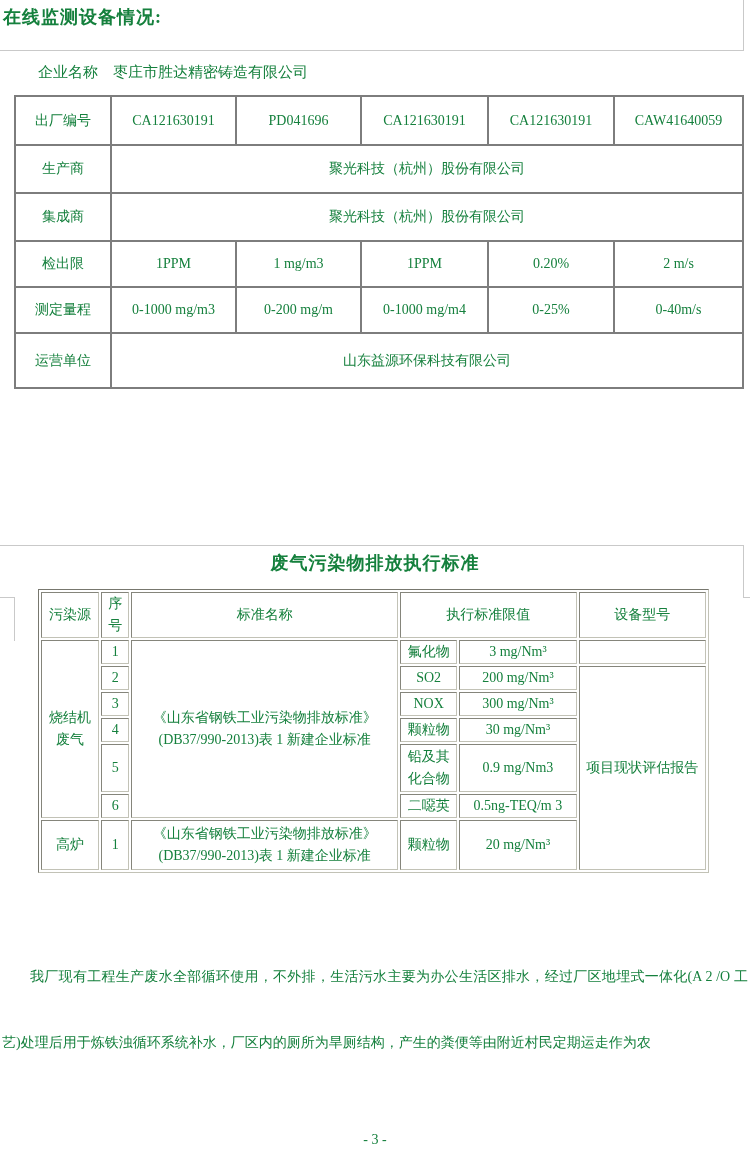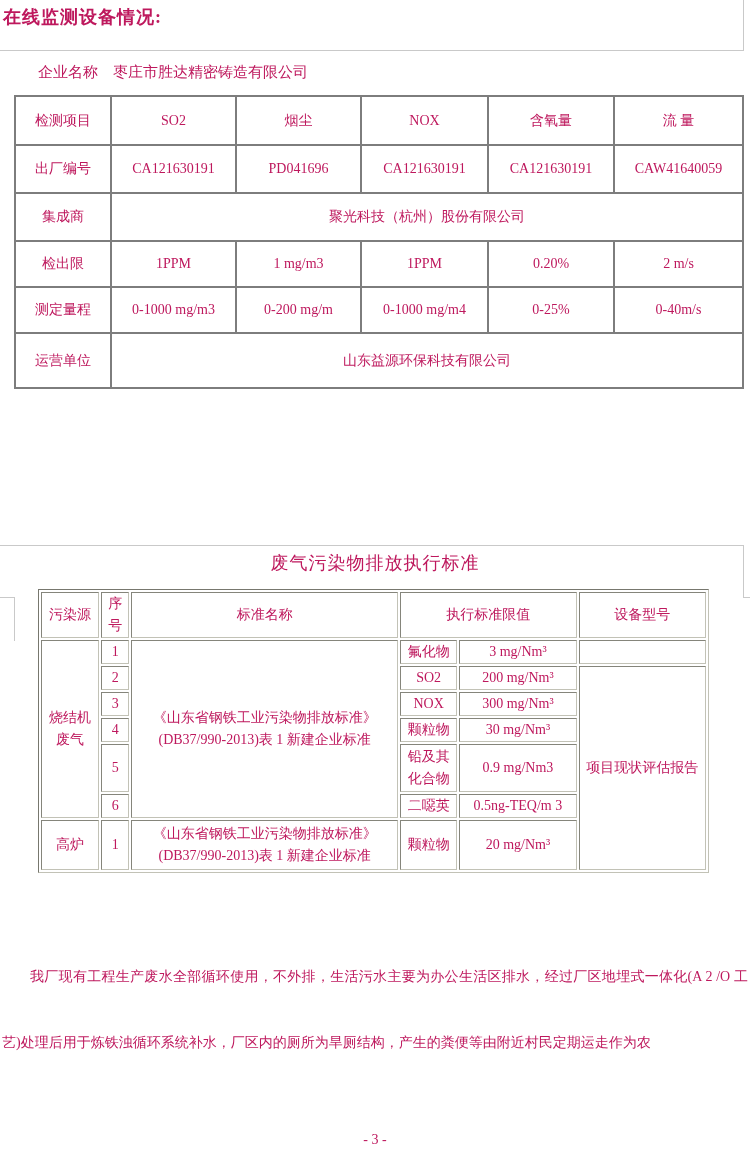--- a/index.html
+++ b/index.html
@@ -1,38 +1,38 @@
 <!DOCTYPE html>
 <html><head>
 <meta charset="utf-8">
 <style>
   html,body{margin:0;padding:0;background:#fff;}
   .page{
     position:relative;width:750px;height:1164px;background:#ffffff;overflow:hidden;
-    font-family:"Liberation Serif","DejaVu Serif",serif;color:#be185d;
+    font-family:"Liberation Serif","DejaVu Serif",serif;color:#15803d;
   }
   .doc-title{position:absolute;left:3px;top:5px;font-size:18px;font-weight:bold;letter-spacing:1px;}
   .rule{position:absolute;background:#c9c9c9;}
   .company-row{position:absolute;left:38px;top:63px;font-size:15px;}
   .company-row .val{margin-left:15px;}
 
   table{table-layout:fixed;}
   .t1{position:absolute;left:14px;top:95px;width:728px;border-collapse:collapse;}
   .t1 td{border:2px solid #7d7d7d;text-align:center;vertical-align:middle;font-size:14px;padding:1px 3px;line-height:20px;}
   .t1 tr:nth-child(1){height:49px;}
   .t1 tr:nth-child(2){height:48px;}
   .t1 tr:nth-child(3){height:48px;}
   .t1 tr:nth-child(4){height:46px;}
   .t1 tr:nth-child(5){height:46px;}
   .t1 tr:nth-child(6){height:55px;}
   .t1 tr:nth-child(7){height:42px;}
   .t1 tr:nth-child(8){height:43px;}
   .t1 tr:nth-child(9){height:45px;}
 
-  .sec-title{position:absolute;left:0;top:551px;width:750px;text-align:center;font-size:18px;font-weight:normal;letter-spacing:1px;}
+  .sec-title{position:absolute;left:0;top:551px;width:750px;text-align:center;font-size:18px;font-weight:bold;letter-spacing:1px;}
 
   .t2{position:absolute;left:38px;top:589px;width:671px;border-collapse:separate;border-spacing:2px;
       border:1px solid;border-color:#77776e #c2c2b6 #c2c2b6 #77776e;}
   .t2 td{border:1px solid;border-color:#85857b #c2c2b6 #c2c2b6 #85857b;
          text-align:center;vertical-align:middle;font-size:14px;padding:0 2px;line-height:22px;font-weight:normal;}
   .t2 tr:nth-child(1){height:30px;}
   .t2 tr:nth-child(2){height:24px;}
   .t2 tr:nth-child(3){height:24px;}
   .t2 tr:nth-child(4){height:24px;}
   .t2 tr:nth-child(5){height:24px;}
@@ -73,34 +73,30 @@
     <colgroup>
       <col style="width:96px">
         <col style="width:125px">
         <col style="width:125px">
       <col style="width:127px">
         <col style="width:126px">
         <col style="width:129px">
     </colgroup>
     <tbody>
       <tr>
-        <td>检测项目</td>
-        <td>SO2</td>
-        <td>烟尘</td>
-        <td>NOX</td>
-        <td>含氧量</td>
-        <td>流 量</td>
-      </tr>
-      <tr>
         <td>出厂编号</td>
         <td>CA121630191</td>
         <td>PD041696</td>
         <td>CA121630191</td>
         <td>CA121630191</td>
         <td>CAW41640059</td>
+      </tr>
+      <tr>
+        <td>生产商</td>
+        <td colspan="5">聚光科技（杭州）股份有限公司</td>
       </tr>
       <tr>
         <td>集成商</td>
         <td colspan="5">聚光科技（杭州）股份有限公司</td>
       </tr>
       <tr>
         <td>检出限</td>
         <td>1PPM</td>
         <td>1 mg/m3</td>
         <td>1PPM</td>

